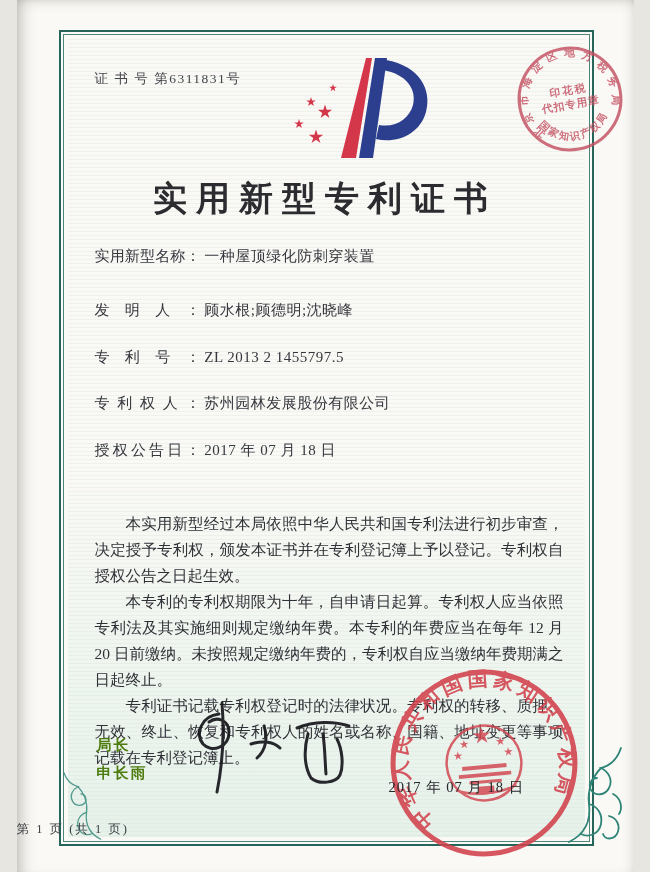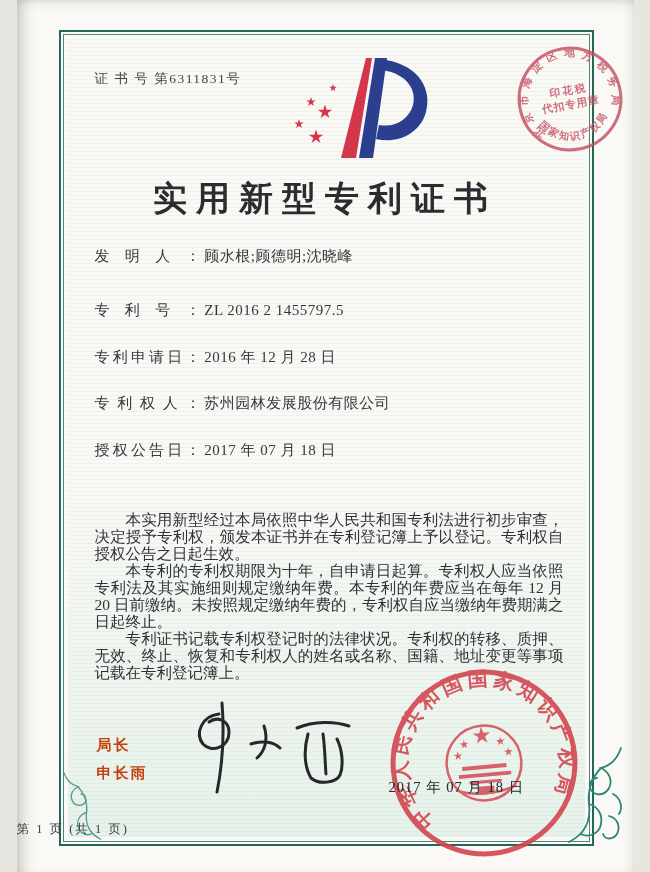--- a/index.html
+++ b/index.html
@@ -29,25 +29,25 @@
     font-size:34px;font-weight:700;letter-spacing:9px;color:#2b2b30;}
   .fields{position:absolute;left:78px;top:246px;right:64px;font-size:15px;color:#36373e;}
   .field-row{line-height:21px;margin-bottom:25px;white-space:nowrap;}
   .field-row:first-child{margin-bottom:33px;}
   .field-row:nth-child(2){margin-bottom:26px;}
   .field-row:nth-child(4){margin-bottom:26px;}
   .field-label{display:inline-block;width:106px;text-align:justify;text-align-last:justify;
     vertical-align:top;}
   .field-value{letter-spacing:.5px;}
   .body-text{position:absolute;left:78px;right:70px;top:511px;font-size:15.5px;
-    line-height:17px;color:#303137;text-align:justify;}
+    line-height:26px;color:#303137;text-align:justify;}
   .body-text p{margin:0;text-indent:2em;}
   .director{position:absolute;left:80px;top:731px;
     font-family:"Liberation Sans","DejaVu Sans",sans-serif;
-    font-size:15px;font-weight:600;color:#c2410c;line-height:28px;letter-spacing:2px;}
+    font-size:15px;font-weight:600;color:#4d7c0f;line-height:28px;letter-spacing:2px;}
   .signature{position:absolute;left:158px;top:698px;width:192px;height:102px;}
   .big-seal{position:absolute;left:368px;top:664px;width:198px;height:198px;
     transform:rotate(-5deg);opacity:.88;}
   .issue-date{position:absolute;left:372px;top:778px;font-size:14.5px;color:#26262b;
     letter-spacing:1px;z-index:5;}
   .flourish-right{position:absolute;left:546px;top:746px;width:62px;height:104px;}
   .flourish-left{position:absolute;left:44px;top:770px;width:44px;height:76px;
     transform:scaleX(-1);opacity:.8;}
   .footer{position:absolute;left:0;right:62px;top:821px;
     font-size:12.5px;color:#3d3e44;letter-spacing:2px;}
@@ -94,30 +94,30 @@
       <textPath href="#taxArcBottom" startOffset="0" textLength="80" lengthAdjust="spacing">国家知识产权局</textPath>
     </text>
     <text x="58" y="53" text-anchor="middle" font-size="10.5" fill="#c45062" font-weight="bold" letter-spacing="2">印花税</text>
     <text x="58" y="67" text-anchor="middle" font-size="10.5" fill="#c45062" font-weight="bold" letter-spacing="1">代扣专用章</text>
   </svg>
 
   <div class="title">实用新型专利证书</div>
 
   <div class="fields">
     <div class="field-row">
+      <span class="field-label">实用新型名称：</span>
+      <span class="field-value">一种屋顶绿化防刺穿装置</span>
+    </div>
+    <div class="field-row">
       <span class="field-label">发明人：</span>
       <span class="field-value">顾水根;顾德明;沈晓峰</span>
     </div>
     <div class="field-row">
       <span class="field-label">专利号：</span>
-      <span class="field-value">ZL 2016 2 1455797.5</span>
-    </div>
-    <div class="field-row">
-      <span class="field-label">专利申请日：</span>
-      <span class="field-value">2016 年 12 月 28 日</span>
+      <span class="field-value">ZL 2013 2 1455797.5</span>
     </div>
     <div class="field-row">
       <span class="field-label">专利权人：</span>
       <span class="field-value">苏州园林发展股份有限公司</span>
     </div>
     <div class="field-row">
       <span class="field-label">授权公告日：</span>
       <span class="field-value">2017 年 07 月 18 日</span>
     </div>
   </div>

